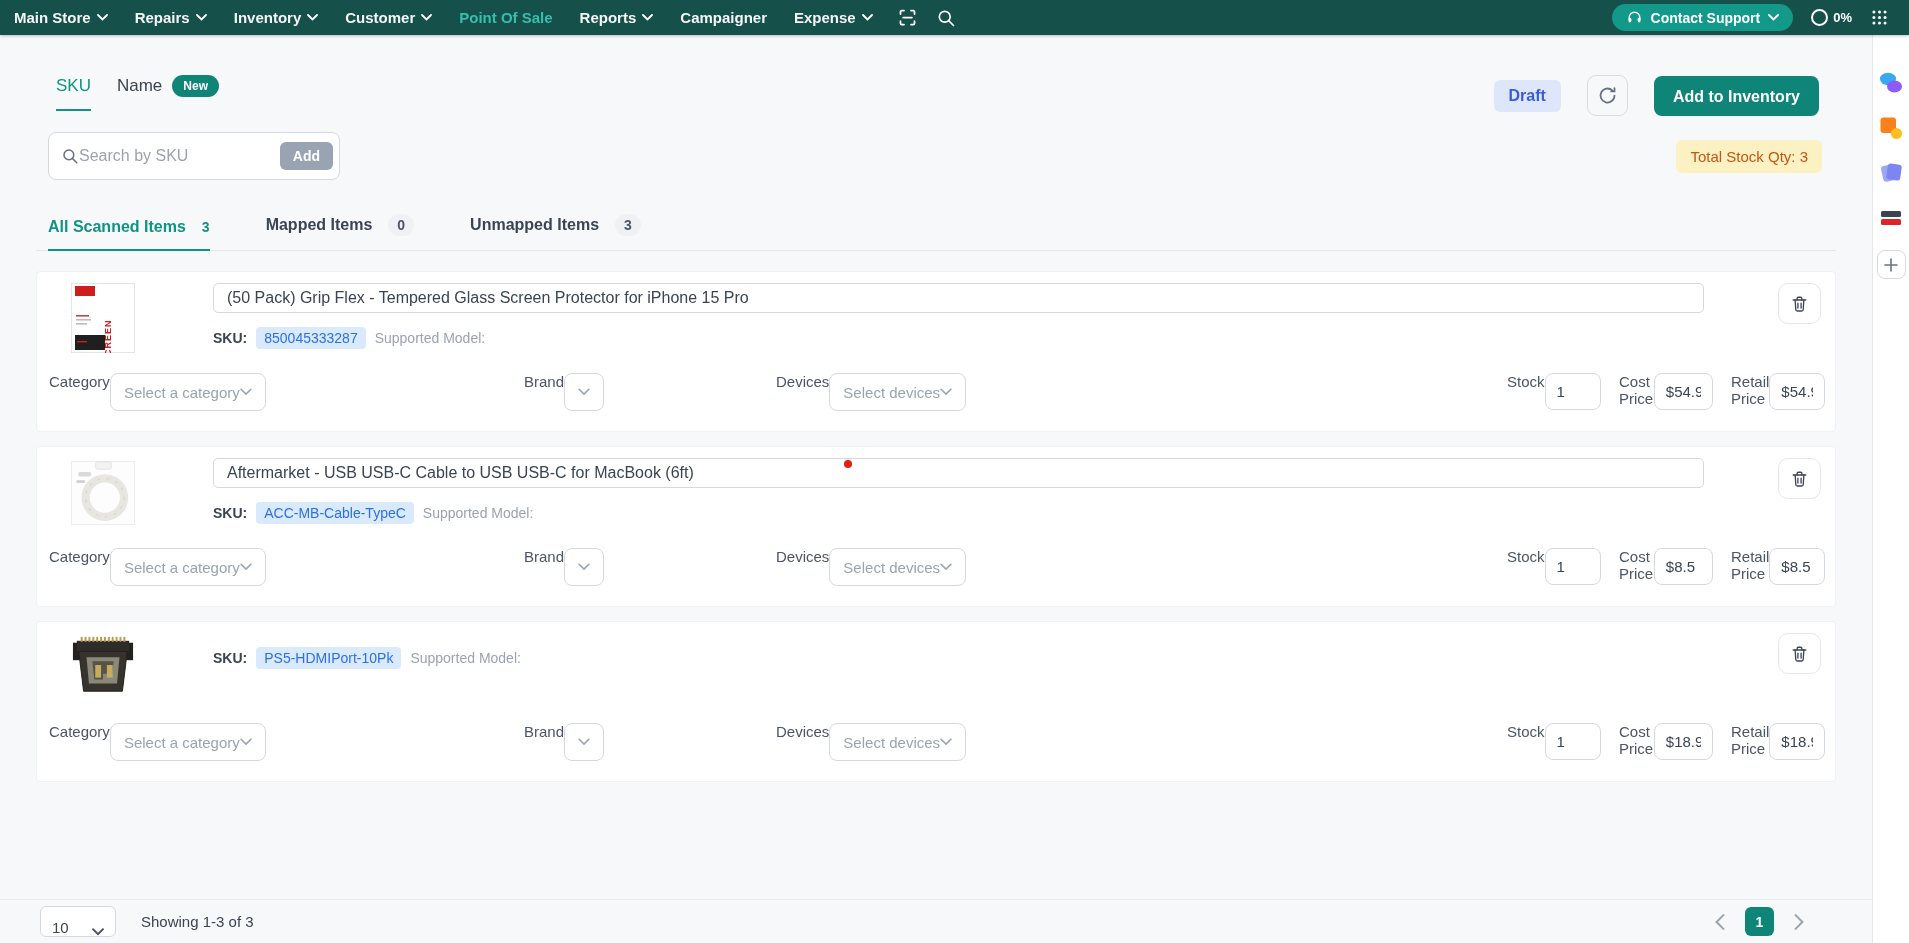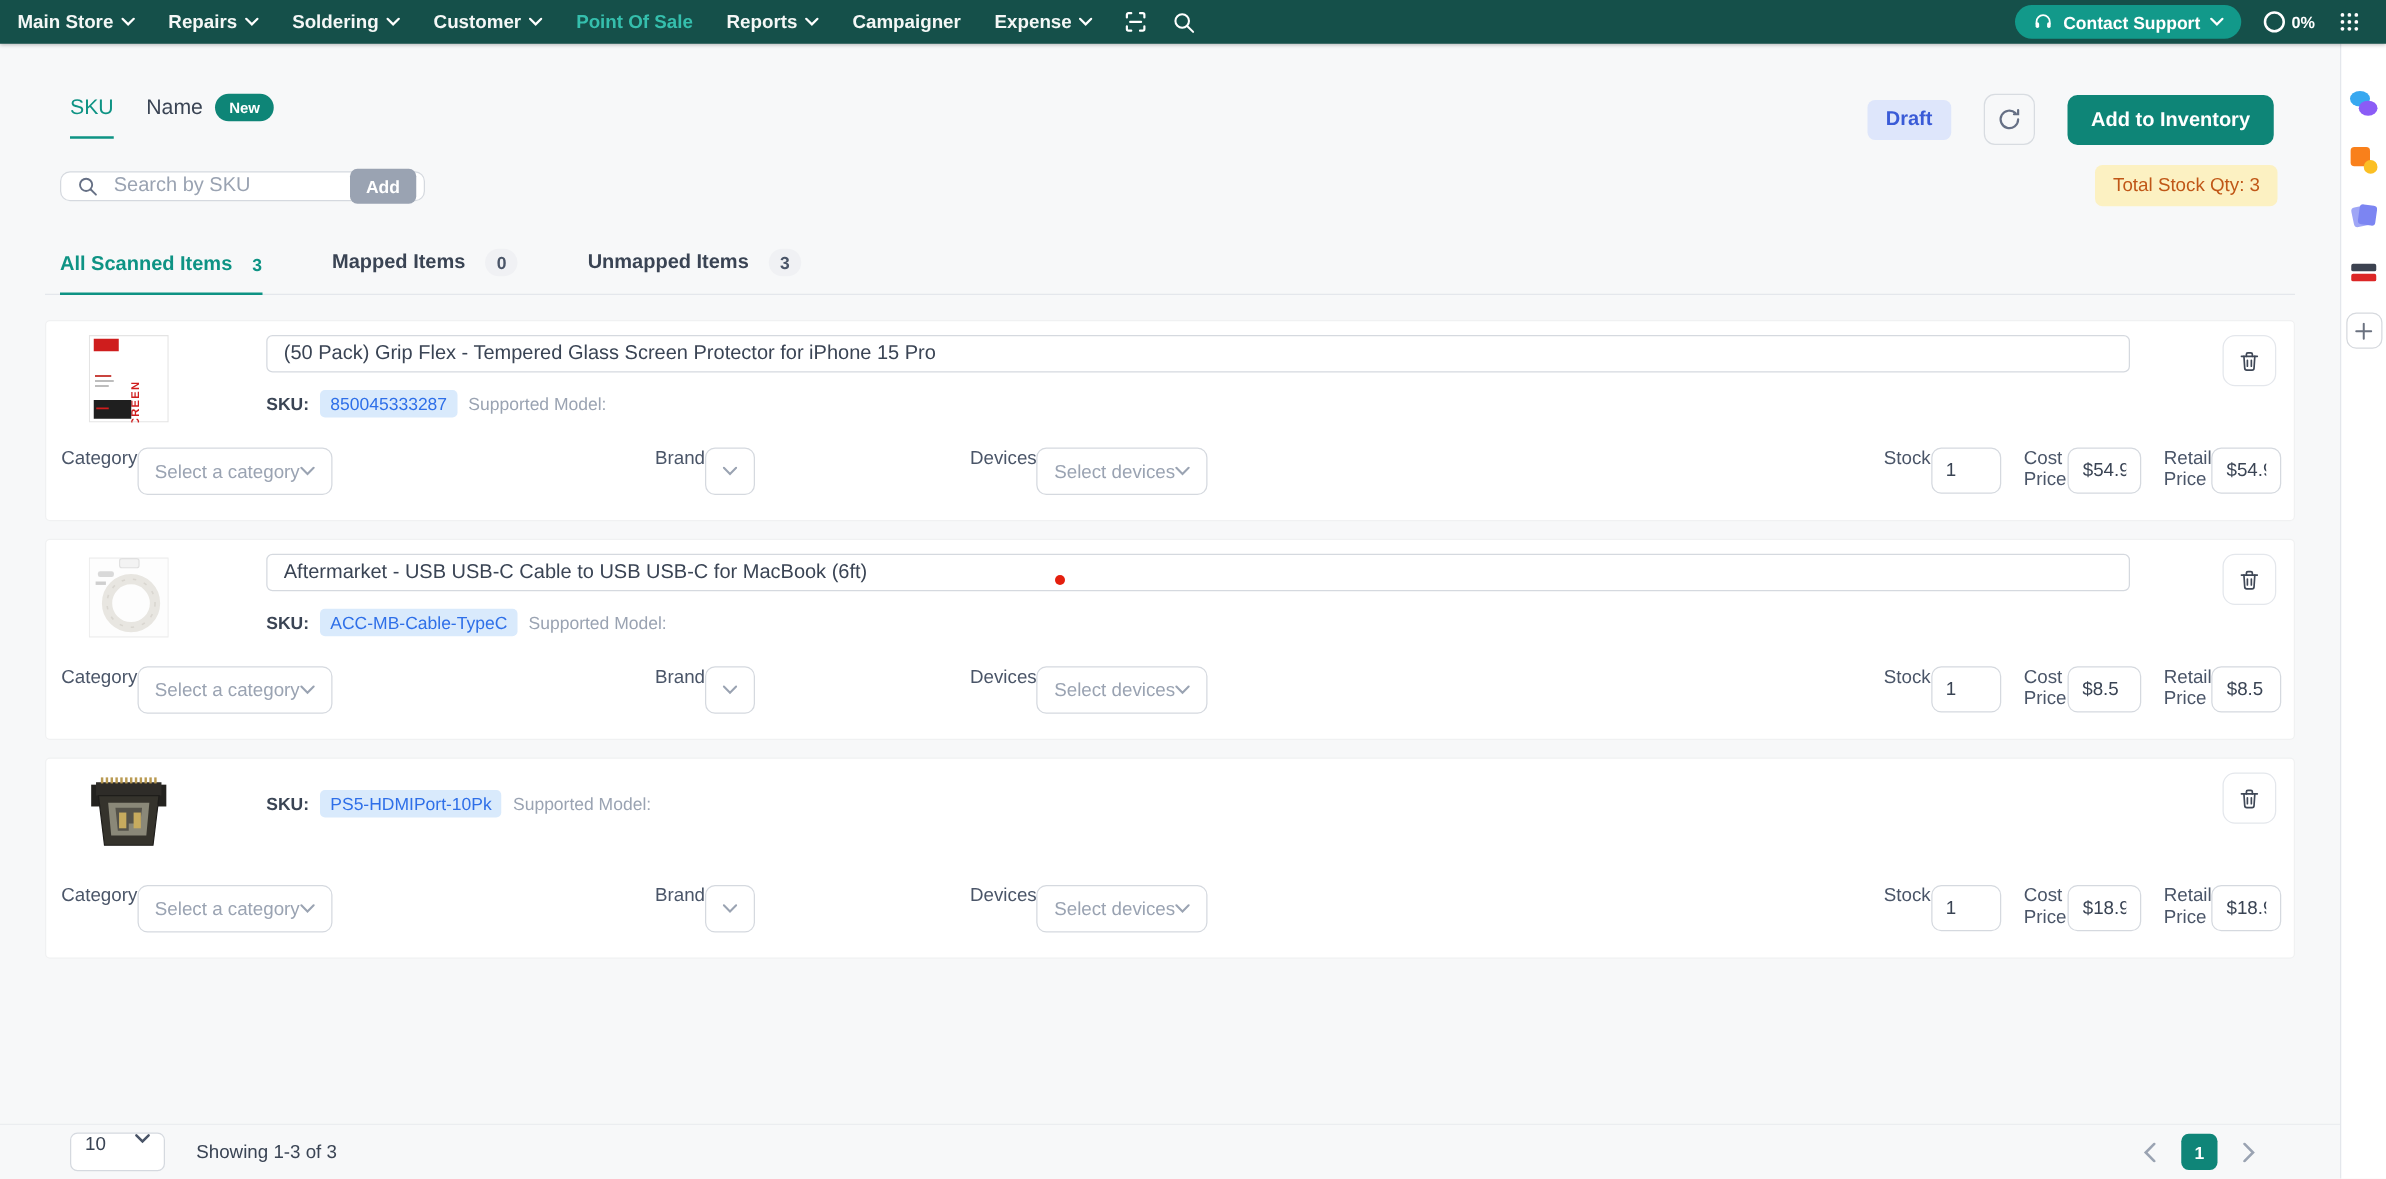--- a/index.html
+++ b/index.html
@@ -39,22 +39,22 @@
   .hdr-tab.active { color:#0E9384; border-bottom-color:#0E9384; }
   .badge-new { background:#0E8577; color:#fff; font-size:12px; font-weight:700; border-radius:11px; padding:4px 11px; }
   .hdr-right { margin-left:auto; display:flex; align-items:center; gap:26px; margin-right:17px; }
   .badge-draft { background:#DEE6FB; color:#3A5BD7; font-size:16px; font-weight:600; border-radius:6px; padding:7px 15px; }
   .refresh-btn { width:41px; height:41px; border:1px solid #D8DCE1; border-radius:9px; background:transparent;
                  display:flex; align-items:center; justify-content:center; cursor:pointer; }
   .add-inv-btn { background:#0E8577; color:#fff; border:none; height:40px; border-radius:8px; padding:12px 19px;
                  font-size:16px; font-weight:600; cursor:pointer; font-family:inherit; }
 
   .toolbar { display:flex; align-items:center; margin-top:16px; }
-  .search-box { display:flex; align-items:center; width:292px; height:24px; background:#fff;
-                border:1px solid #D5D9DF; border-radius:8px; padding:0 6px 0 12px; margin-left:12px; gap:12px; }
+  .search-box { display:flex; align-items:center; width:292px; height:48px; background:#fff;
+                border:1px solid #D5D9DF; border-radius:8px; padding:0 6px 0 12px; margin-left:12px; gap:0; }
   .search-box input { flex:1; border:none; outline:none; font-size:16px; color:#3A4454; font-family:inherit; min-width:0; background:transparent; }
   .search-box input::placeholder { color:#9AA3B2; }
   .add-btn { background:#9AA3B2; color:#fff; border:none; border-radius:6px; height:28px; padding:0 13px;
              font-size:14px; font-weight:700; cursor:pointer; font-family:inherit; }
   .total-pill { margin-left:auto; background:#FCF1C2; color:#C05717; font-size:15px; border-radius:6px; padding:8px 14px; margin-right:14px; }
 
   .list-tabs { display:flex; align-items:flex-end; gap:56px; margin-top:34px; border-bottom:1px solid #E4E7EC; padding-left:12px; }
   .list-tab { display:flex; align-items:center; gap:16px; padding-bottom:13px; border-bottom:2px solid transparent;
               margin-bottom:-1px; font-size:16px; font-weight:700; color:#3A4454; cursor:pointer; }
   .list-tab.active { color:#0E9384; border-bottom-color:#0E9384; }
@@ -87,23 +87,23 @@
   .spacer { flex:1; }
   .f-num  { width:94px; margin-left:18px; }
   .num-input { width:100%; height:37px; border:1px solid #D5D9DF; border-radius:8px; padding:0 11px;
                font-size:15px; color:#3A4454; font-family:inherit; outline:none; background:#fff; }
 
   .red-dot { position:absolute; left:844px; top:460px; width:8px; height:8px; background:#E41F0E; border-radius:50%; z-index:5; }
 
   
   .footer { position:absolute; left:0; right:0; bottom:0; height:44px; border-top:1px solid #EBEDF0;
             display:flex; align-items:center; padding:0 36px; background:#F7F8F9; }
-  .psize { display:flex; align-items:flex-start; justify-content:space-between; width:76px; height:31px;
+  .psize { display:flex; align-items:flex-end; justify-content:space-between; width:76px; height:31px;
            border:1px solid #D5D9DF; border-radius:6px; background:#fff; padding:0 11px; font-size:15px; color:#3A4454;
-           cursor:pointer; margin-left:20px; }
+           cursor:pointer; margin-left:4px; }
   .showing { margin-left:25px; font-size:15px; color:#3A4454; }
   .pager { margin-left:auto; display:flex; align-items:center; gap:20px; margin-right:32px; }
   .pg-chev { color:#9AA3B2; cursor:pointer; display:flex; }
   .pg-cur { width:29px; height:29px; background:#0F8578; color:#fff; font-size:14px; font-weight:700;
             border-radius:6px; display:flex; align-items:center; justify-content:center; cursor:pointer; }
 
   svg { display:block; }
 </style>
 </head>
 <body>
@@ -116,21 +116,21 @@
           <path d="M1 1l4.5 4.5L10 1" stroke="#fff" stroke-width="1.8" fill="none" stroke-linecap="round"></path>
         </svg>
     </div>
     <div class="nav-item">
       <span>Repairs</span>
       <svg width="11" height="7" viewBox="0 0 11 7">
           <path d="M1 1l4.5 4.5L10 1" stroke="#fff" stroke-width="1.8" fill="none" stroke-linecap="round"></path>
         </svg>
     </div>
     <div class="nav-item">
-      <span>Soldering</span>
+      <span>Inventory</span>
       <svg width="11" height="7" viewBox="0 0 11 7">
           <path d="M1 1l4.5 4.5L10 1" stroke="#fff" stroke-width="1.8" fill="none" stroke-linecap="round"></path>
         </svg>
     </div>
     <div class="nav-item">
       <span>Customer</span>
       <svg width="11" height="7" viewBox="0 0 11 7">
           <path d="M1 1l4.5 4.5L10 1" stroke="#fff" stroke-width="1.8" fill="none" stroke-linecap="round"></path>
         </svg>
     </div>

